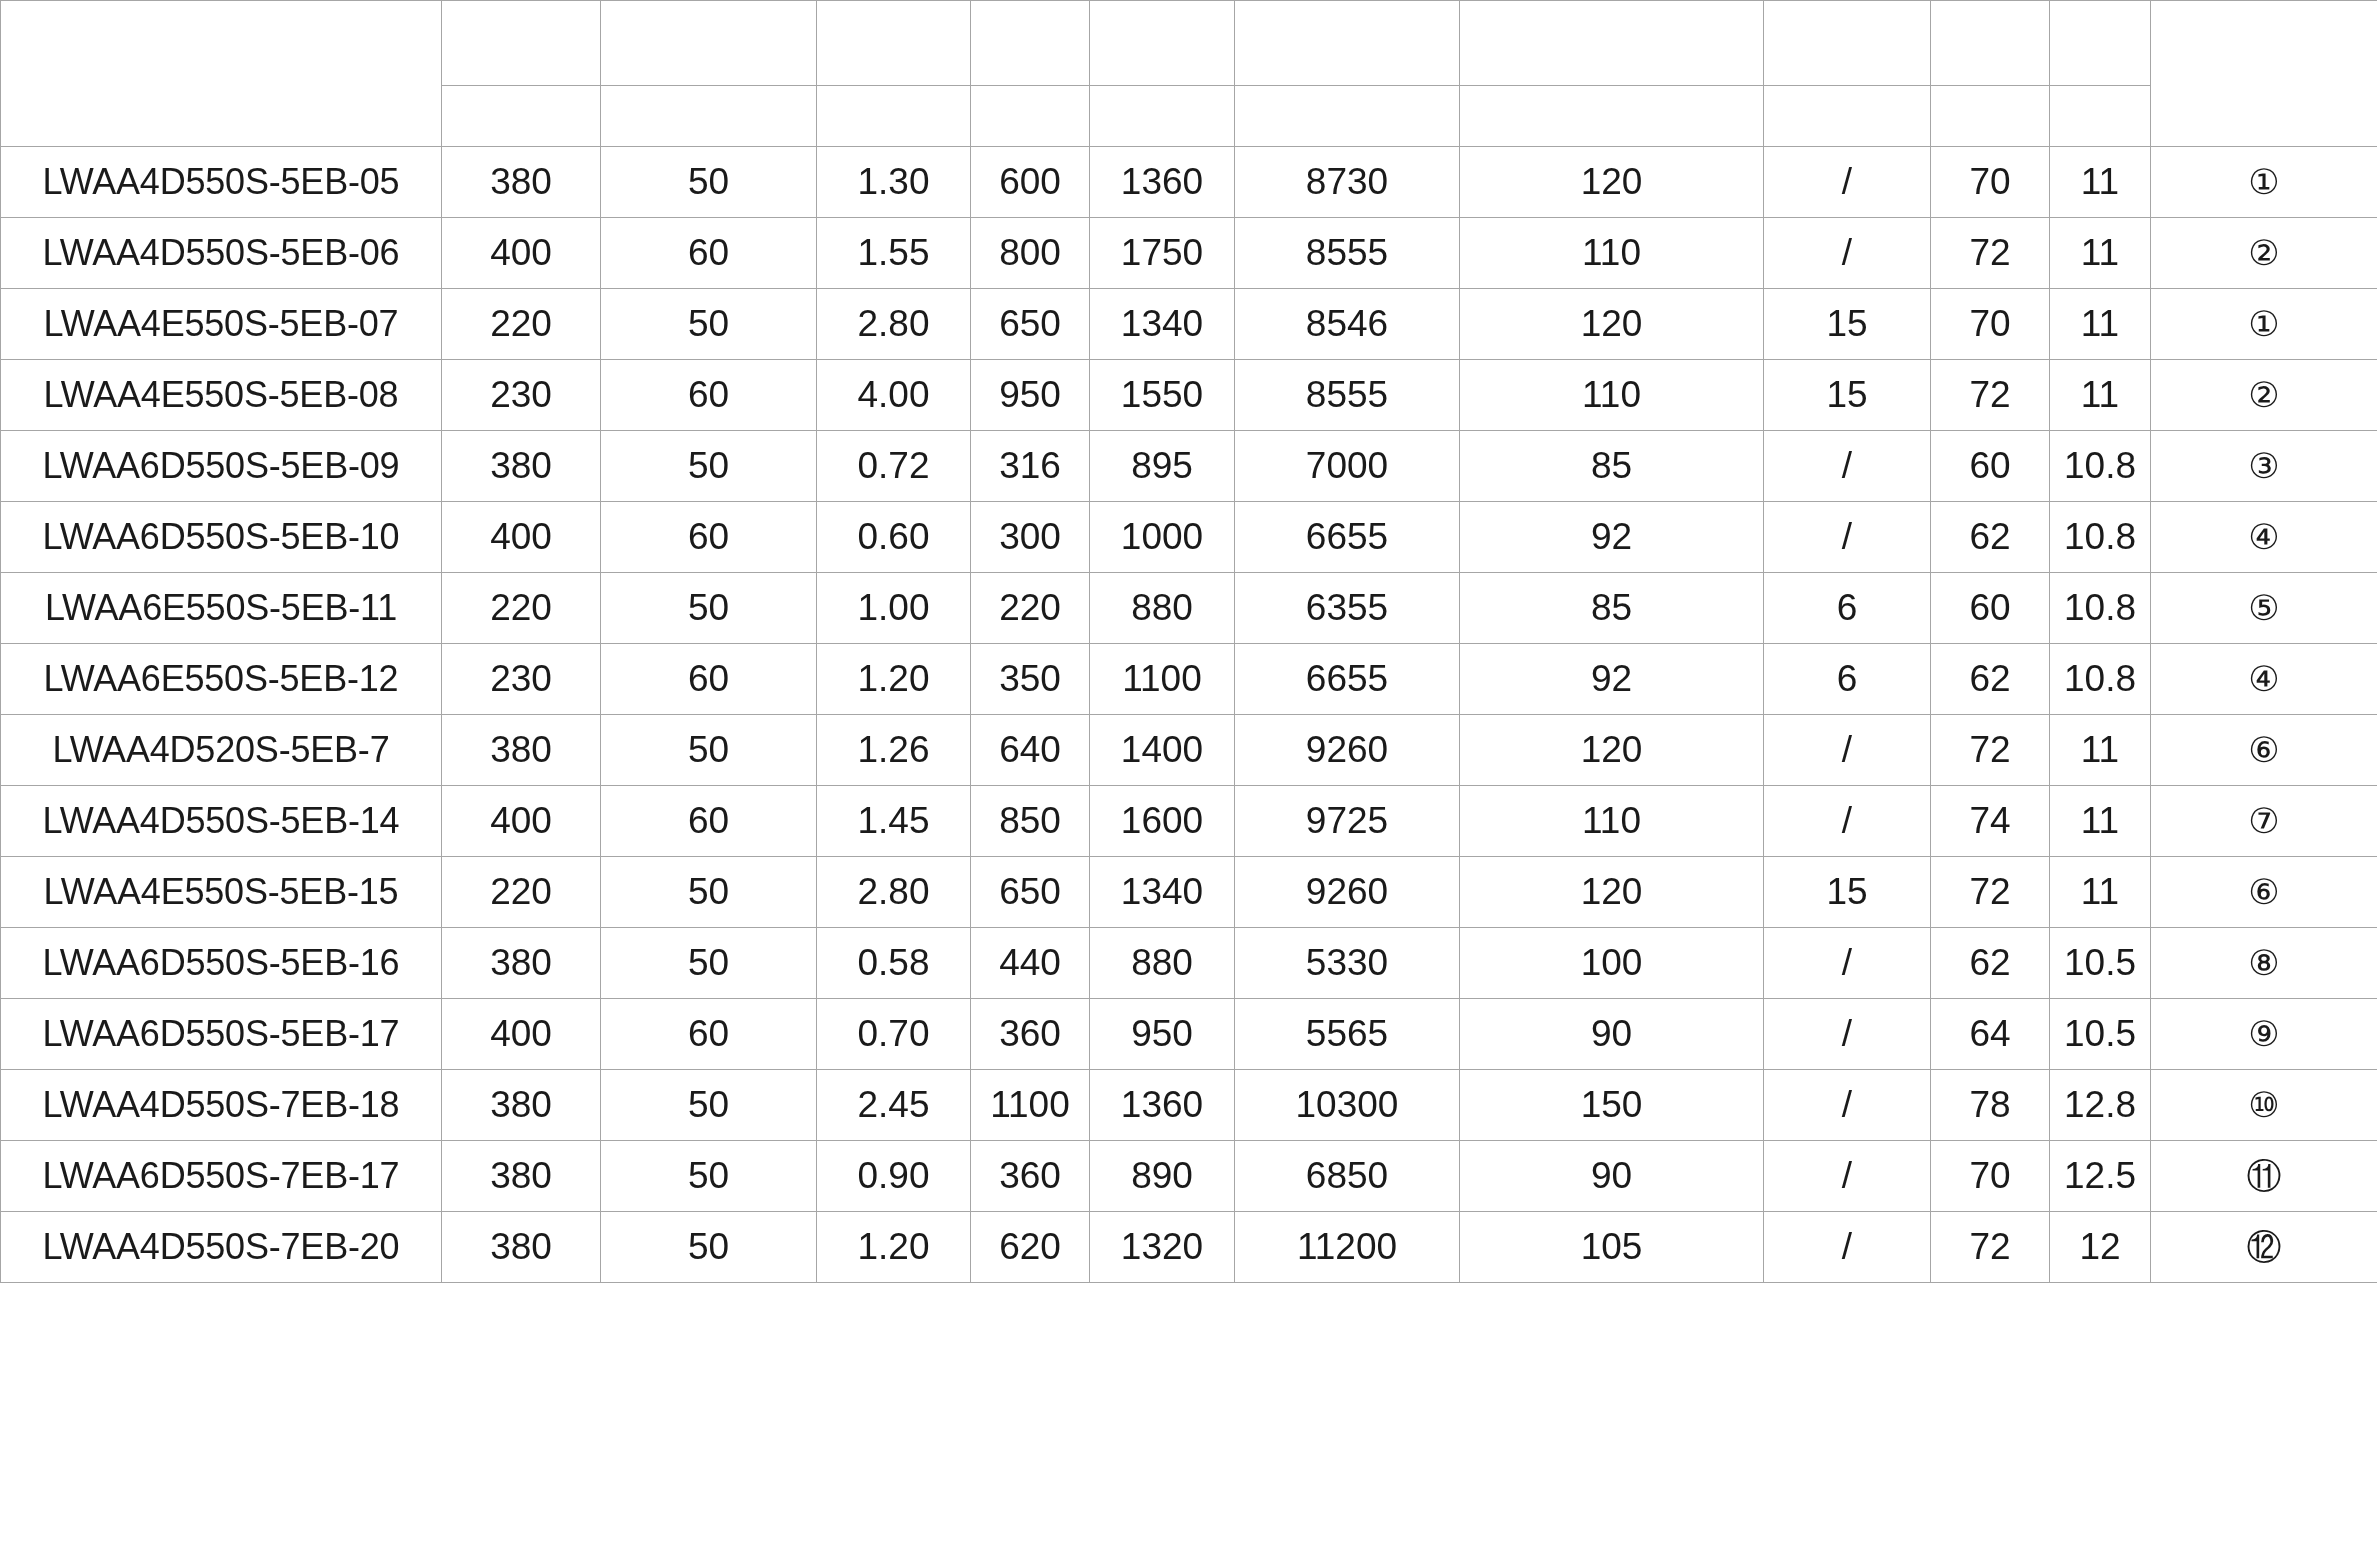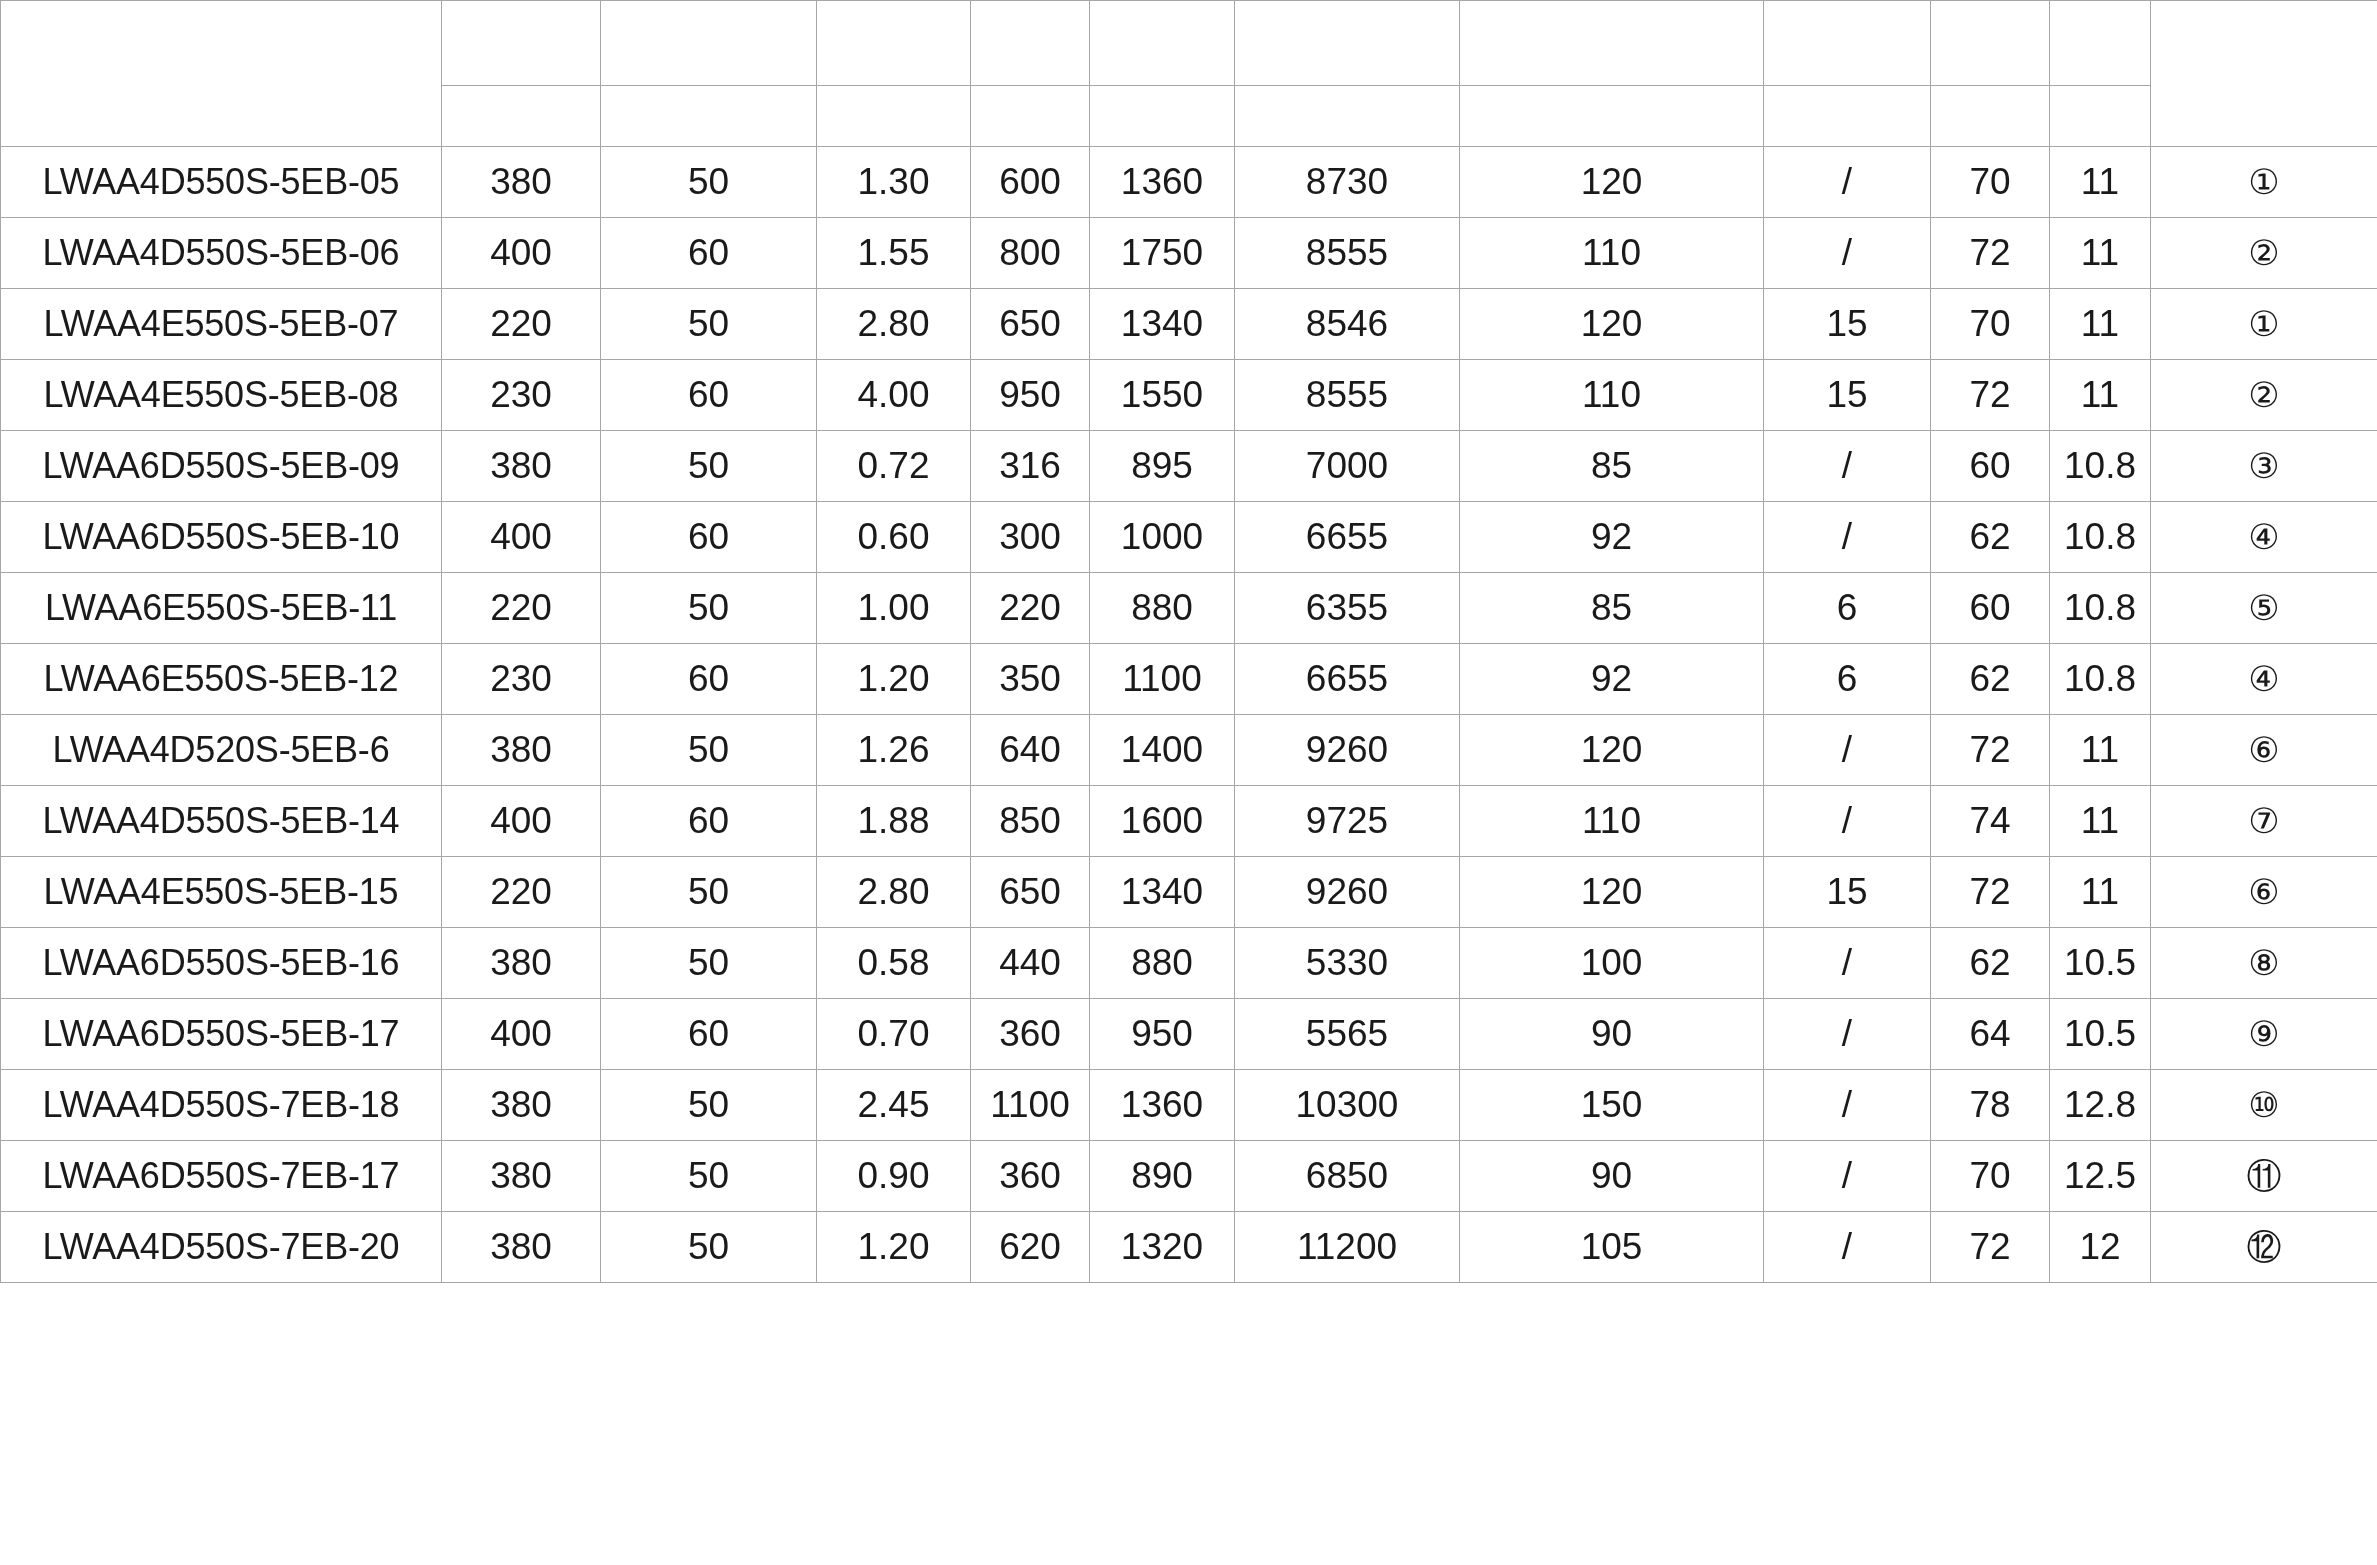--- a/index.html
+++ b/index.html
@@ -254,38 +254,38 @@
           <td>350</td>
           <td>1100</td>
           <td>6655</td>
           <td>92</td>
           <td>6</td>
           <td>62</td>
           <td>10.8</td>
           <td class="curve">④</td>
         </tr>
         <tr>
-          <td class="model">LWAA4D520S-5EB-6</td>
+          <td class="model">LWAA4D520S-5EB-7</td>
           <td>380</td>
           <td>50</td>
           <td>1.26</td>
           <td>640</td>
           <td>1400</td>
           <td>9260</td>
           <td>120</td>
           <td>/</td>
           <td>72</td>
           <td>11</td>
           <td class="curve">⑥</td>
         </tr>
         <tr>
           <td class="model">LWAA4D550S-5EB-14</td>
           <td>400</td>
           <td>60</td>
-          <td>1.88</td>
+          <td>1.45</td>
           <td>850</td>
           <td>1600</td>
           <td>9725</td>
           <td>110</td>
           <td>/</td>
           <td>74</td>
           <td>11</td>
           <td class="curve">⑦</td>
         </tr>
         <tr>

